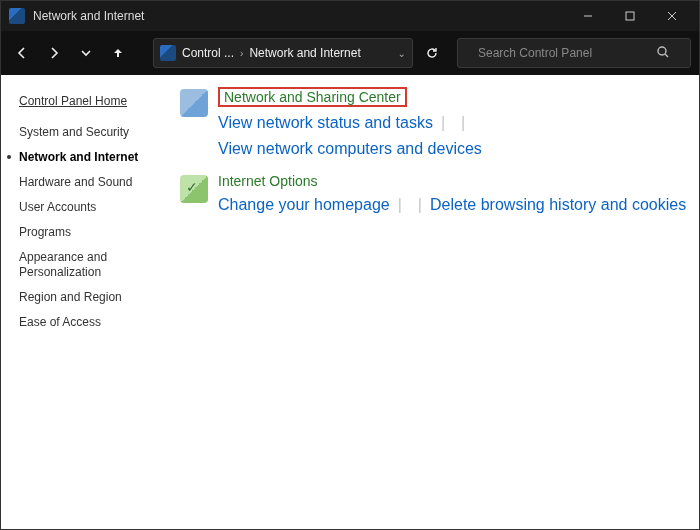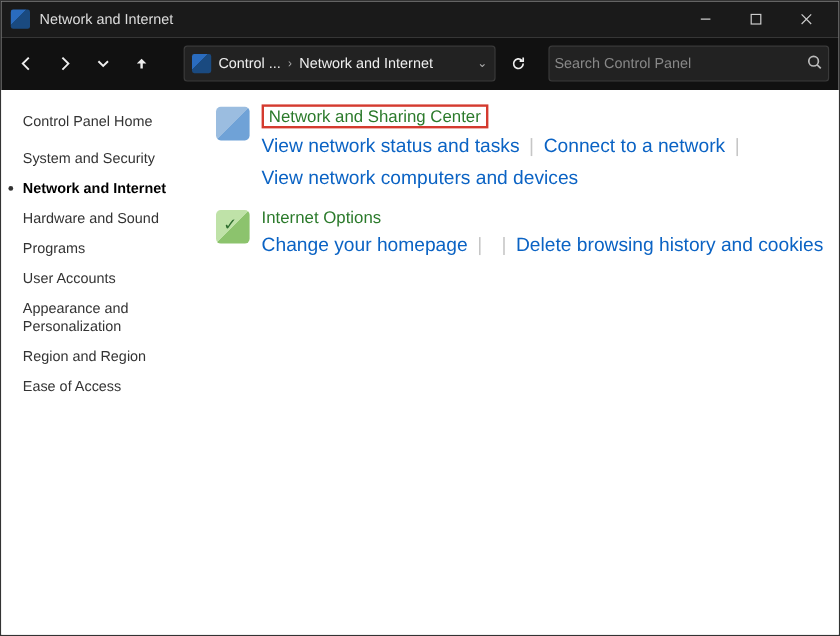--- a/index.html
+++ b/index.html
@@ -69,21 +69,21 @@
   }
   .crumb { white-space: nowrap; font-size: 12px; }
   .crumb-sep { color: #aaa; font-size: 10px; }
   .search-wrap {
     flex: 1;
     display: flex; align-items: center;
     background: #222;
     border: 1px solid #3a3a3a;
     border-radius: 3px;
     height: 30px;
-    padding: 0 4px;
+    padding: 0 20px;
     margin-left: 6px;
     color: #aaa;
     justify-content: center;
   }
   .search-wrap input {
     flex:1; border:none; outline:none;
     background: transparent;
     color: #ddd; font-size: 12px;
   }
   .search-wrap input::placeholder { color: #888; }
@@ -98,21 +98,21 @@
     width: 175px;
     padding: 14px 10px 10px 18px;
   }
   .side-item {
     color: #333;
     font-size: 12px;
     padding: 5px 0;
     line-height: 1.25;
     cursor: pointer;
   }
-  .side-home { margin-bottom: 6px; }
+  .side-home { margin-bottom: 6px; text-decoration: underline; }
   .side-item.active { color: #000; font-weight: 700; }
   .side-bullet {
     position: relative;
   }
   .side-bullet::before {
     content: "";
     position: absolute;
     left: -12px; top: 10px;
     width: 4px; height: 4px;
     background: #333; border-radius: 50%;
@@ -234,37 +234,36 @@
     </span>
   </div>
 </div>
 
 <div class="body">
   <div class="sidebar">
     <div class="side-item side-home">Control Panel Home</div>
     <div class="side-item">System and Security</div>
     <div class="side-item active side-bullet">Network and Internet</div>
     <div class="side-item">Hardware and Sound</div>
+    <div class="side-item">User Accounts</div>
     <div class="side-item">Programs</div>
-    <div class="side-item">User Accounts</div>
     <div class="side-item">Appearance and Personalization</div>
     <div class="side-item">Region and Region</div>
     <div class="side-item">Ease of Access</div>
   </div>
 
   <div class="main">
 
     <div class="group">
       <div class="group-icon gi-network"></div>
       <div class="group-body">
         <span class="group-title highlight-box">Network and Sharing Center</span>
         <div class="links-row">
           <span class="task-link">View network status and tasks</span>
           <span class="link-sep">|</span>
-          <span class="task-link">Connect to a network</span>
           <span class="link-sep">|</span>
           <span class="task-link">View network computers and devices</span>
         </div>
       </div>
     </div>
 
     <div class="group">
       <div class="group-icon gi-internet"></div>
       <div class="group-body">
         <span class="group-title">Internet Options</span>

